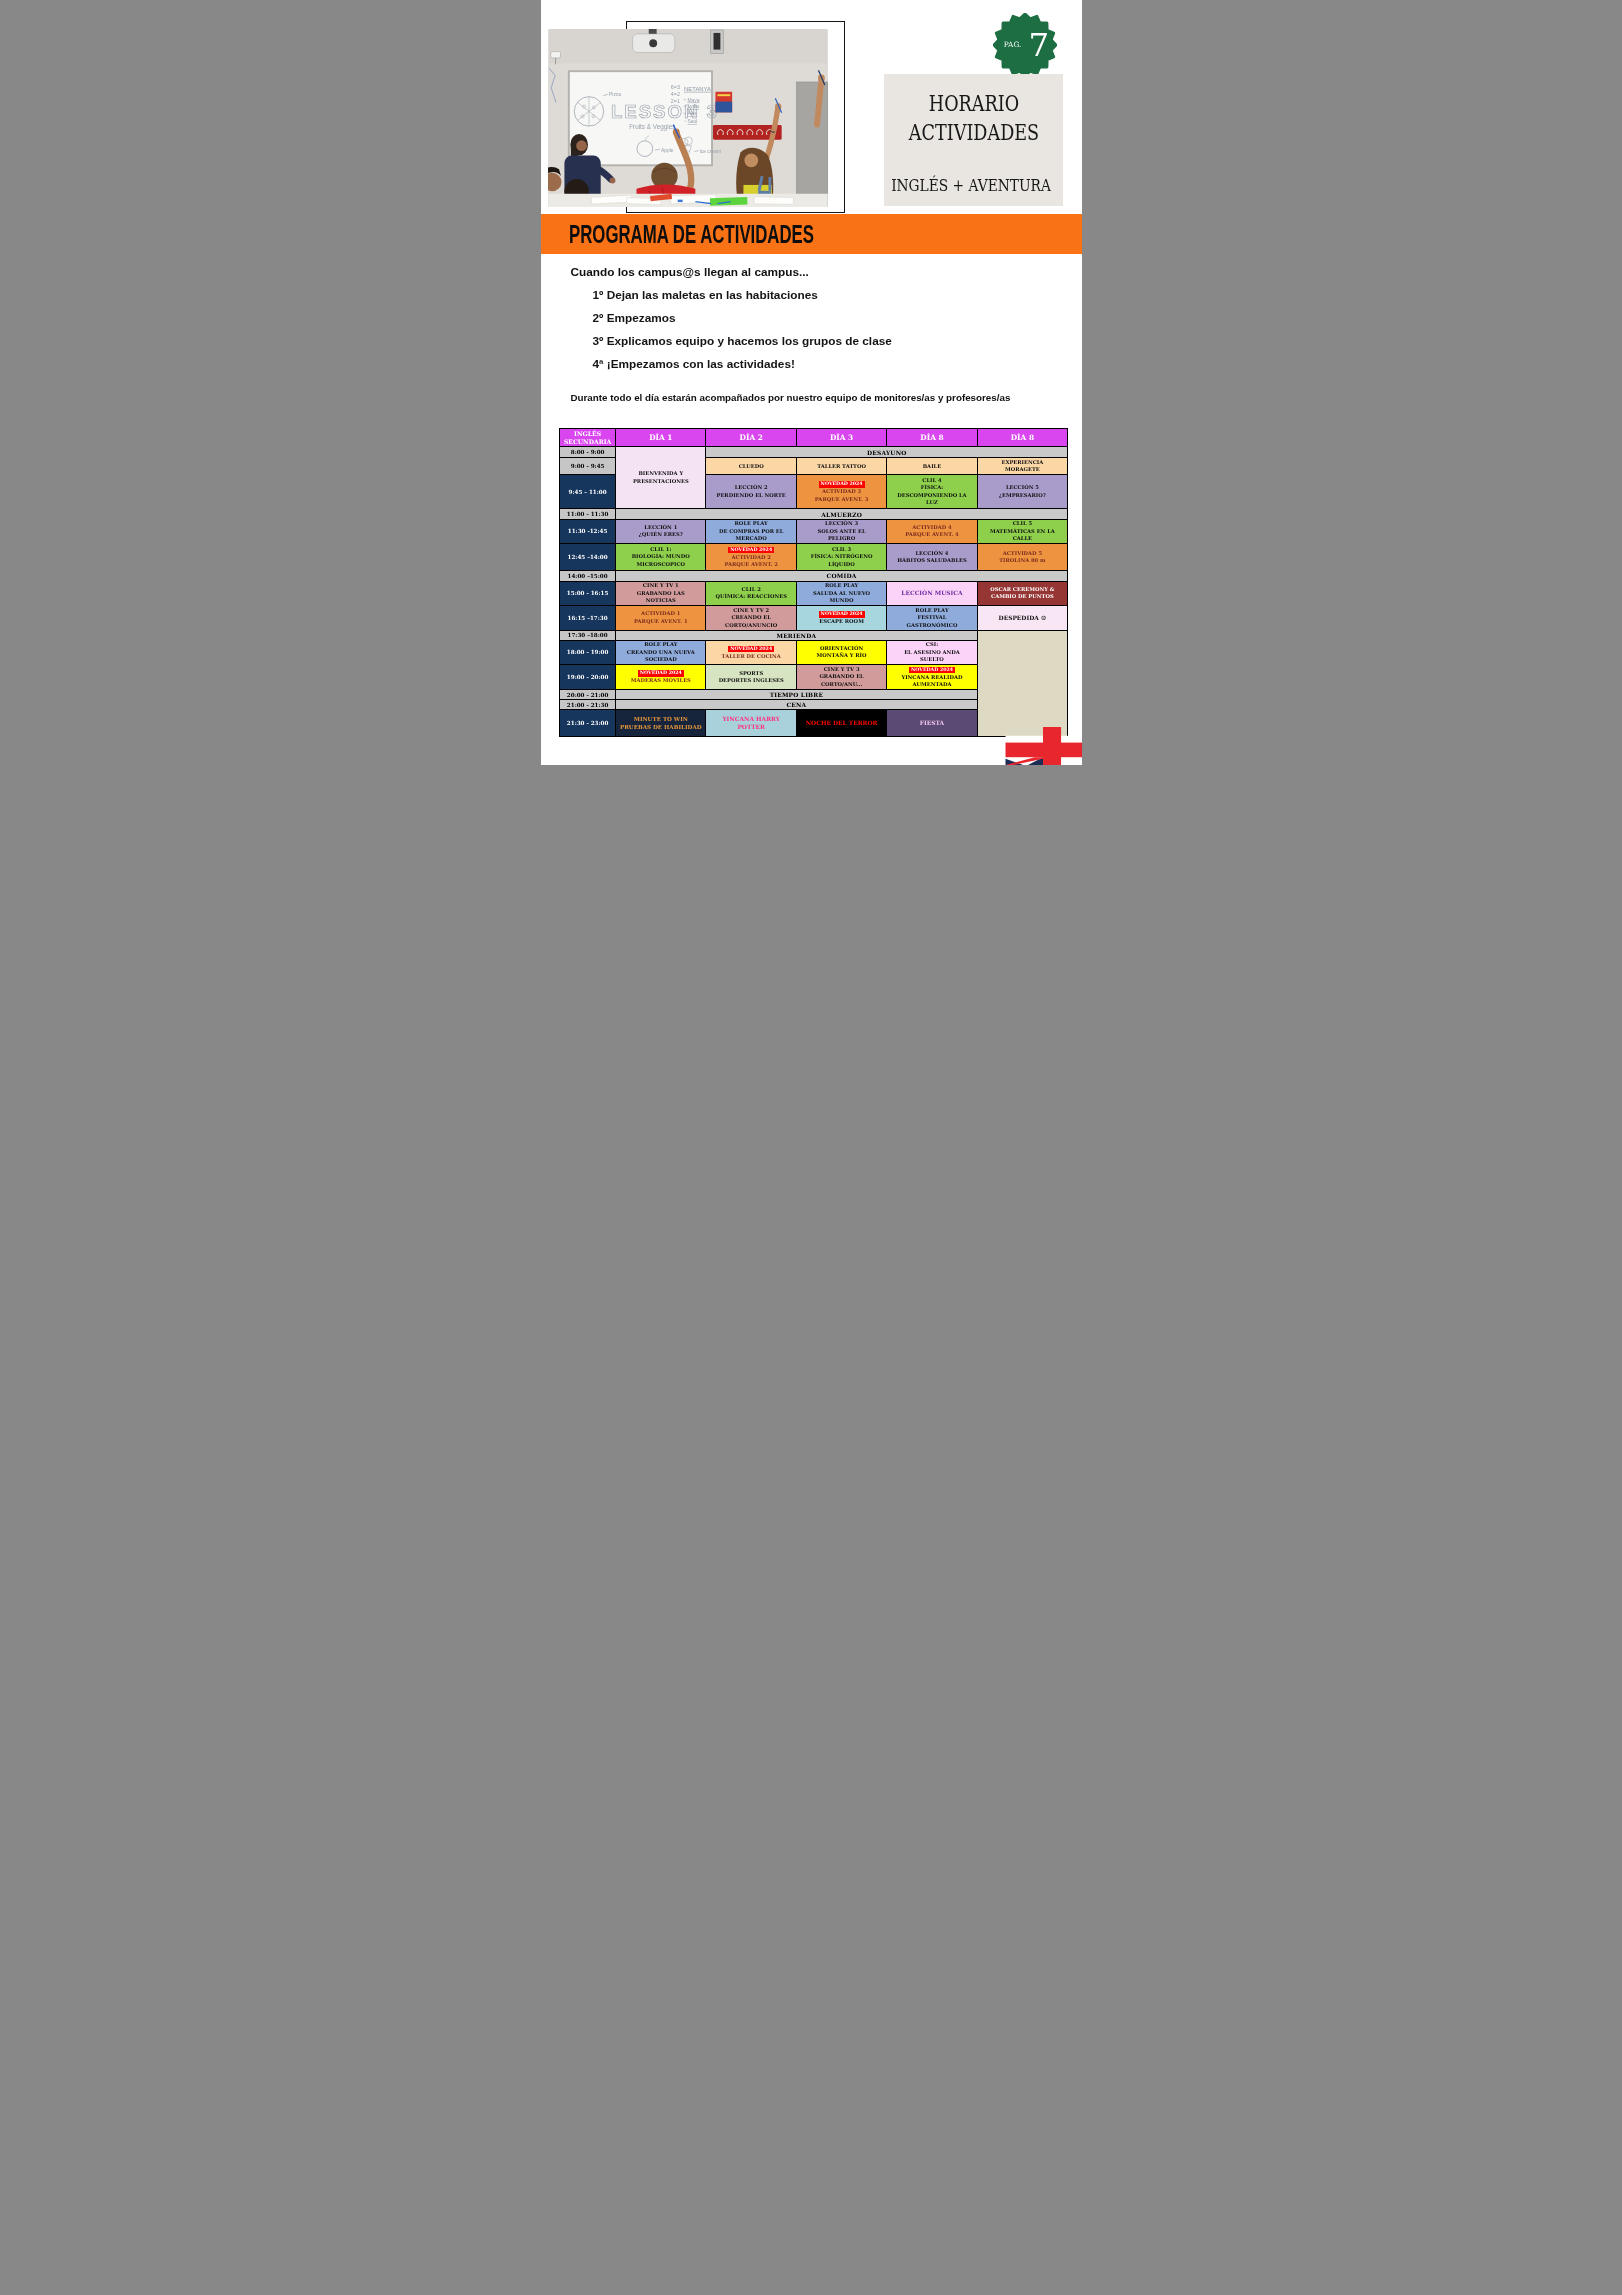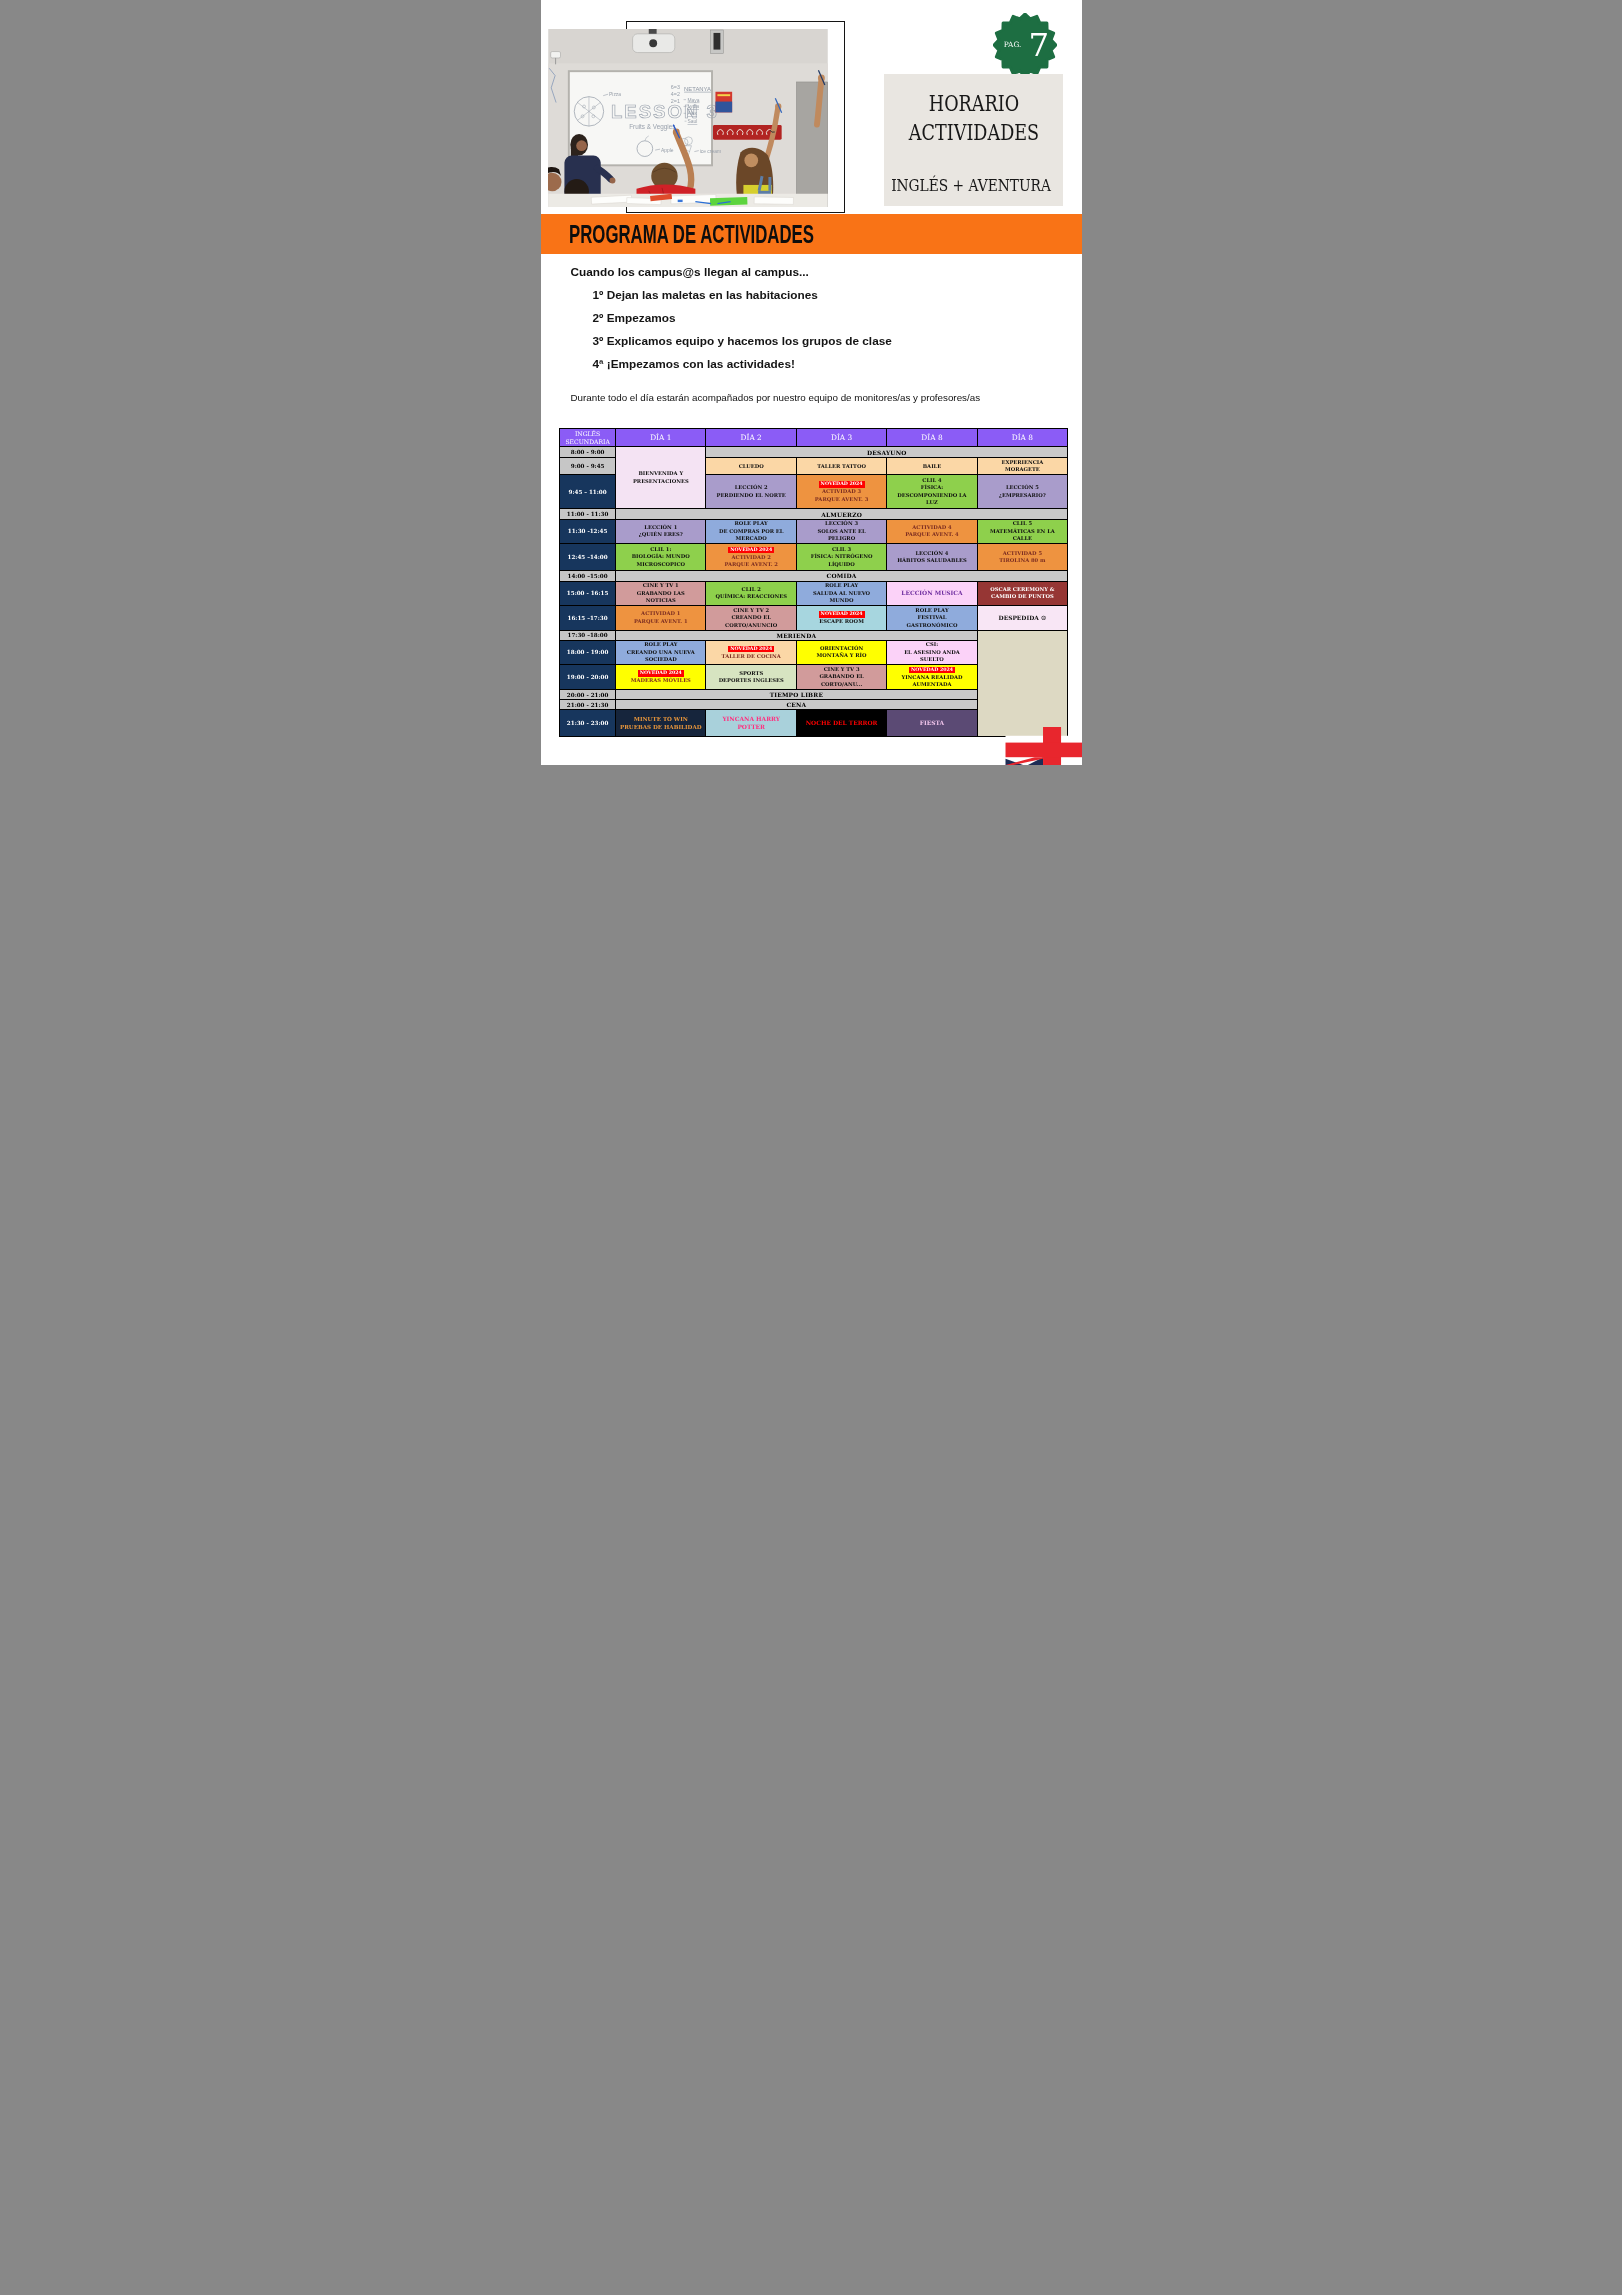--- a/index.html
+++ b/index.html
@@ -22,28 +22,28 @@
          transform:scaleX(0.86);transform-origin:center;white-space:nowrap;}
 
   
   .banner{position:absolute;left:0;top:214px;width:541px;height:40px;background:#f97316;}
   .banner-text{position:absolute;left:28.5px;top:6.4px;font-size:23px;font-weight:600;color:#0d0d0d;
                transform:scale(0.73,1.10);transform-origin:left top;white-space:nowrap;}
 
   
   .intro-heading{position:absolute;left:30px;top:265px;font-size:11.8px;font-weight:700;color:#111;}
   .step{position:absolute;left:52px;font-size:11.8px;font-weight:700;color:#151515;text-align:center;}
-  .note{position:absolute;left:30px;top:392px;font-size:9.8px;font-weight:400;color:#111;}
+  .note{position:absolute;left:30px;top:392px;font-size:9.8px;font-weight:700;color:#111;}
 
   
   table.sched{position:absolute;left:18.6px;top:428px;width:509px;border-collapse:collapse;
               table-layout:fixed;background:#000;}
   table.sched td{border:1.5px solid #000;padding:0.5px 1px;text-align:center;vertical-align:middle;
                  font-family:"DejaVu Serif",serif;overflow:hidden;}
-  .th{background:#8b5cf6;color:#fff;font-weight:400;font-size:7.4px;line-height:1.25;}
+  .th{background:#d946ef;color:#fff;font-weight:700;font-size:7.4px;line-height:1.25;}
   .th-corner{font-size:6.1px;}
   .t-navy{background:#17365d;color:#fff;font-weight:700;font-size:5.6px;}
   .t-grey{background:#c6c6c6;color:#000;font-weight:700;font-size:5.6px;}
   .meal{background:#c9c9c9;color:#000;font-weight:700;font-size:5.9px;letter-spacing:0.2px;}
   .c{font-weight:700;font-size:5.2px;line-height:1.45;color:#101010;}
   .cl{display:block;}
   .chip{display:inline-block;background:#ff0000;color:#ffffff;font-size:4.7px;font-weight:700;
         padding:0 2px;line-height:1.4;margin:0.5px 0;}
   .pink{background:#f4e3f3;}       .peach{background:#fbd7a6;}
   .purple{background:#a99ccb;}     .orange{background:#ee9340;color:#7c2d21;}

